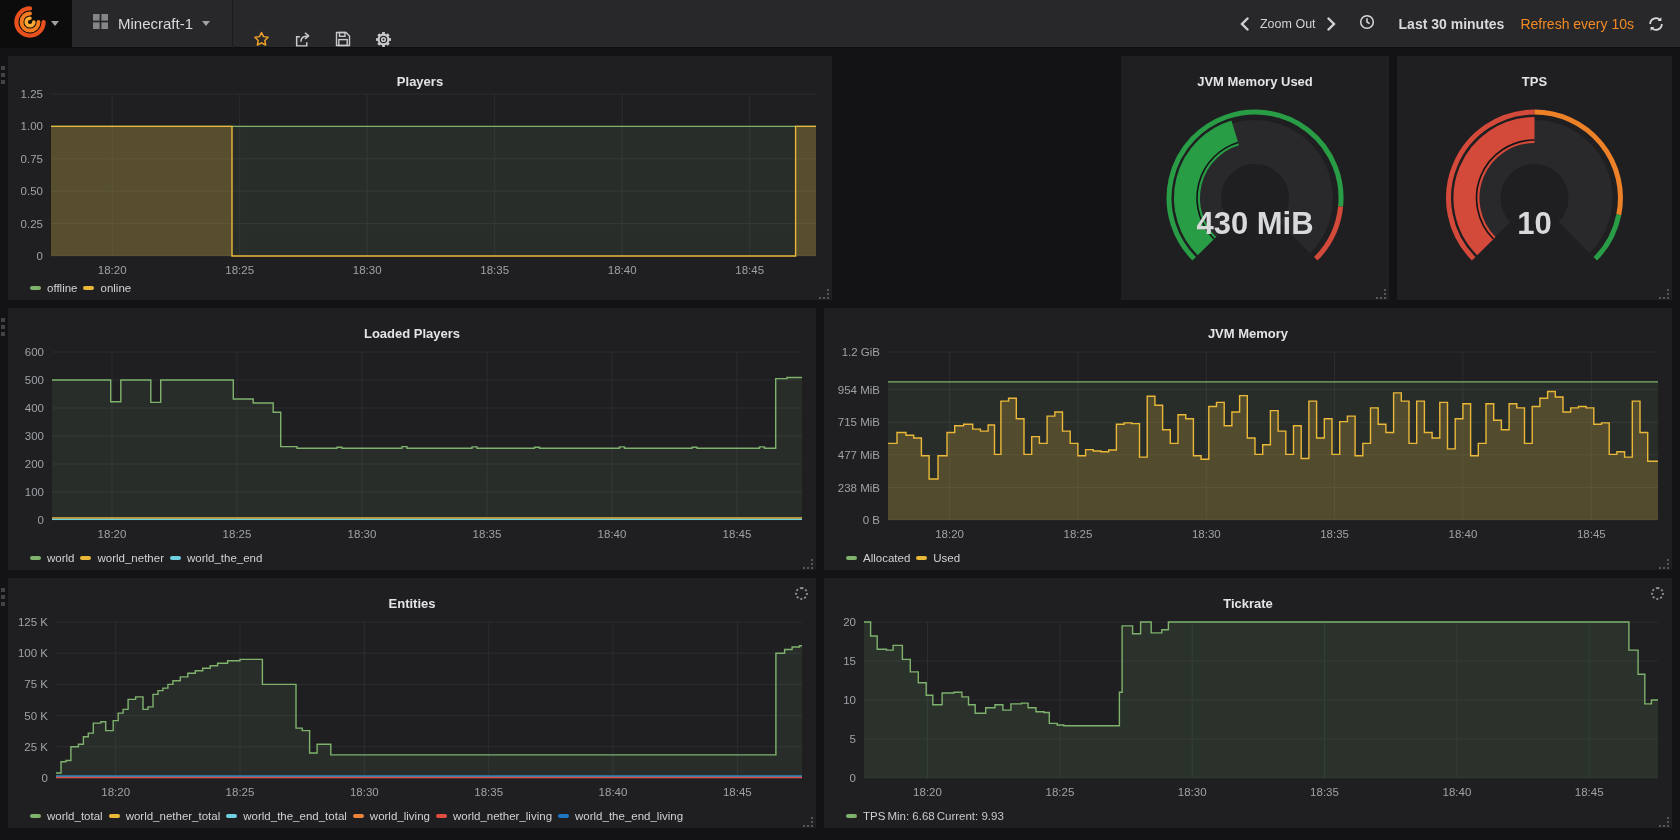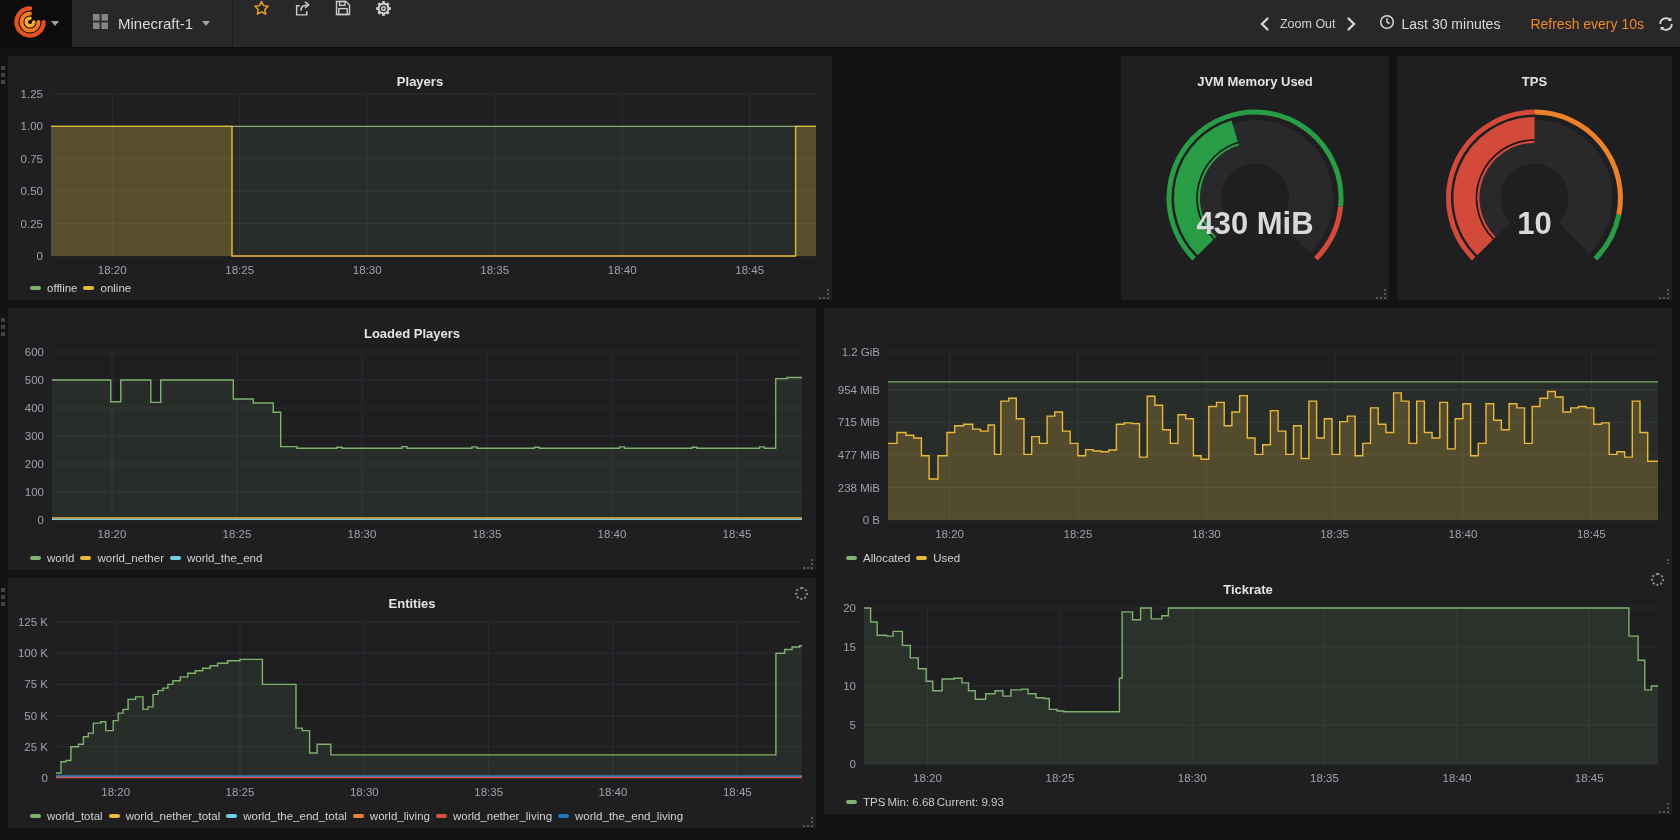--- a/index.html
+++ b/index.html
@@ -5,33 +5,33 @@
   * { box-sizing: border-box; }
   html,body { margin:0; padding:0; background:#131315; }
   body { font-family:"Liberation Sans", sans-serif; }
   .dashboard { position:relative; width:1680px; height:840px; background:#131315; overflow:hidden; }
 
   
   .navbar { position:absolute; top:0; left:0; right:0; height:48px; background:#28282a;
             border-bottom:1px solid #0d0d0e; display:flex; align-items:center; z-index:5; }
   .logo-block { width:72px; height:48px; background:#0c0c0d; display:flex; align-items:center;
                 justify-content:center; gap:4px; cursor:pointer; flex:0 0 auto; }
-  .nav-left { display:flex; align-items:flex-start; height:48px; }
+  .nav-left { display:flex; align-items:flex-end; height:48px; }
   .dash-picker { display:flex; align-items:center; gap:9px; padding:0 22px 0 20px; height:48px; cursor:pointer; }
   .dash-title { color:#d8d9da; font-size:15px; }
   .caret { width:0; height:0; border-left:4px solid transparent; border-right:4px solid transparent;
            border-top:5px solid #9fa2a5; display:inline-block; }
   .nav-sep { width:1px; height:48px; background:#1c1c1e; }
   .nav-icons { display:flex; align-items:center; gap:24px; padding:0 20px; }
   .nav-icon { color:#c9cacb; cursor:pointer; display:flex; align-items:center; }
   .nav-icon.star { color:#eda128; }
-  .nav-right { margin-left:auto; display:flex; align-items:center; gap:10px; padding-right:6px; }
+  .nav-right { margin-left:auto; display:flex; align-items:center; gap:10px; padding-right:16px; }
   .zoom-group { display:flex; align-items:center; gap:10px; margin-right:12px; }
   .zoom-label { color:#d0d1d2; font-size:12.5px; cursor:pointer; }
-  .time-group { display:flex; align-items:center; gap:7px; cursor:pointer; margin-right:20px; }
+  .time-group { display:flex; align-items:center; gap:24px; cursor:pointer; margin-right:6px;font-weight:bold; }
   .time-label { color:#d8d9da; font-size:14px; }
   .refresh-label { color:#f08a24; font-size:14px; cursor:pointer; margin-right:4px; }
 
   
   .panel { position:absolute; background:#1f1f22; }
   .panel-title { position:absolute; top:7px; left:0; right:0; text-align:center; color:#e3e4e6;
                  font-size:13px; font-weight:bold; cursor:pointer; z-index:2; }
   .plot { position:absolute; inset:0; cursor:crosshair; }
   .plot svg { display:block; }
   .grid { stroke:#2c2d31; stroke-width:1; }
@@ -335,20 +335,21 @@
             <rect x="9" y="9" width="2" height="2"></rect>
             <rect x="5" y="9" width="2" height="2"></rect>
             <rect x="9" y="5" width="2" height="2"></rect>
             <rect x="1" y="9" width="2" height="2"></rect>
             <rect x="9" y="1" width="2" height="2"></rect>
           </g>
         </svg></span>
   </section>
 
   <section class="panel" style="left:824px;top:308px;width:848px;height:262px">
+    <h2 class="panel-title">JVM Memory</h2>
     <div class="plot">
         <svg width="848" height="262">
           <line class="grid" x1="64" y1="212.0" x2="834" y2="212.0"></line>
           <text class="tick ylab" x="56" y="216">0 B</text>
           <line class="grid" x1="64" y1="179.5" x2="834" y2="179.5"></line>
           <text class="tick ylab" x="56" y="183.5">238 MiB</text>
           <line class="grid" x1="64" y1="146.8" x2="834" y2="146.8"></line>
           <text class="tick ylab" x="56" y="150.8">477 MiB</text>
           <line class="grid" x1="64" y1="114.3" x2="834" y2="114.3"></line>
           <text class="tick ylab" x="56" y="118.3">715 MiB</text>
@@ -463,21 +464,21 @@
           <g fill="#55555a">
             <rect x="9" y="9" width="2" height="2"></rect>
             <rect x="5" y="9" width="2" height="2"></rect>
             <rect x="9" y="5" width="2" height="2"></rect>
             <rect x="1" y="9" width="2" height="2"></rect>
             <rect x="9" y="1" width="2" height="2"></rect>
           </g>
         </svg></span>
   </section>
 
-  <section class="panel" style="left:824px;top:564px;width:848px;height:250px">
+  <section class="panel" style="left:824px;top:578px;width:848px;height:250px">
     <h2 class="panel-title">Tickrate</h2>
     <span class="spinner"></span>
     <div class="plot">
         <svg width="848" height="250">
           <line class="grid" x1="40" y1="200.0" x2="834" y2="200.0"></line>
           <text class="tick ylab" x="32" y="204">0</text>
           <line class="grid" x1="40" y1="161.0" x2="834" y2="161.0"></line>
           <text class="tick ylab" x="32" y="165">5</text>
           <line class="grid" x1="40" y1="122.0" x2="834" y2="122.0"></line>
           <text class="tick ylab" x="32" y="126">10</text>

